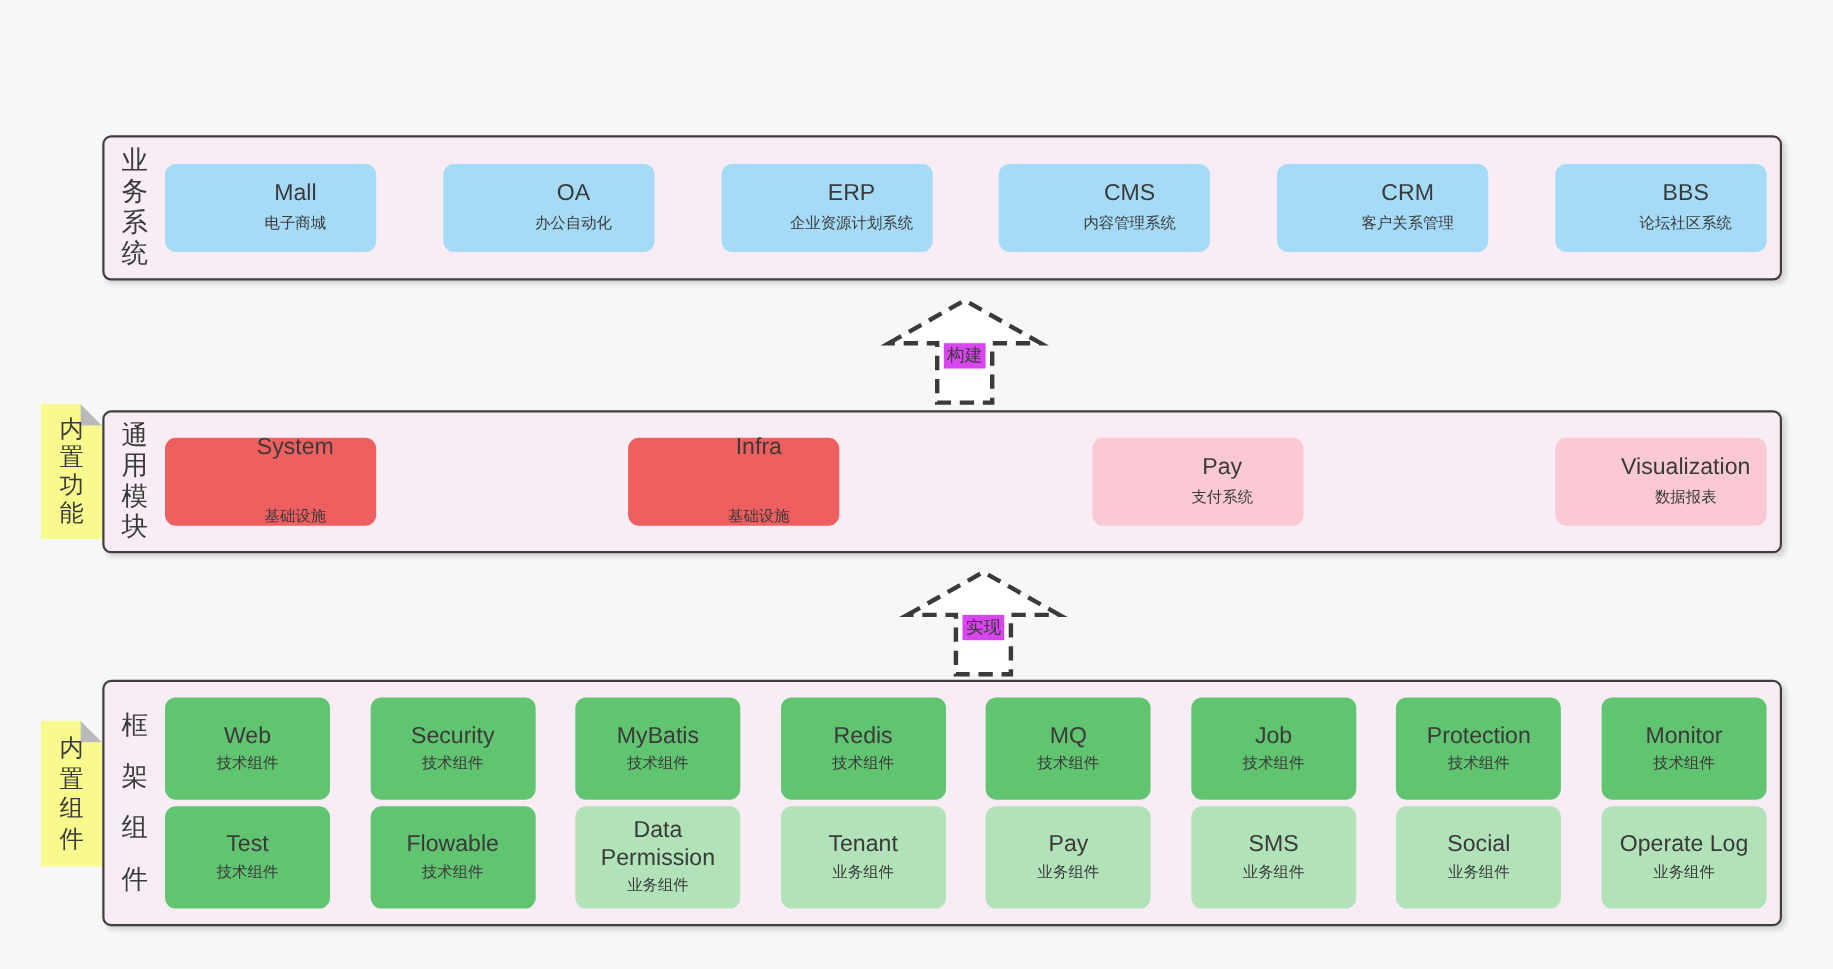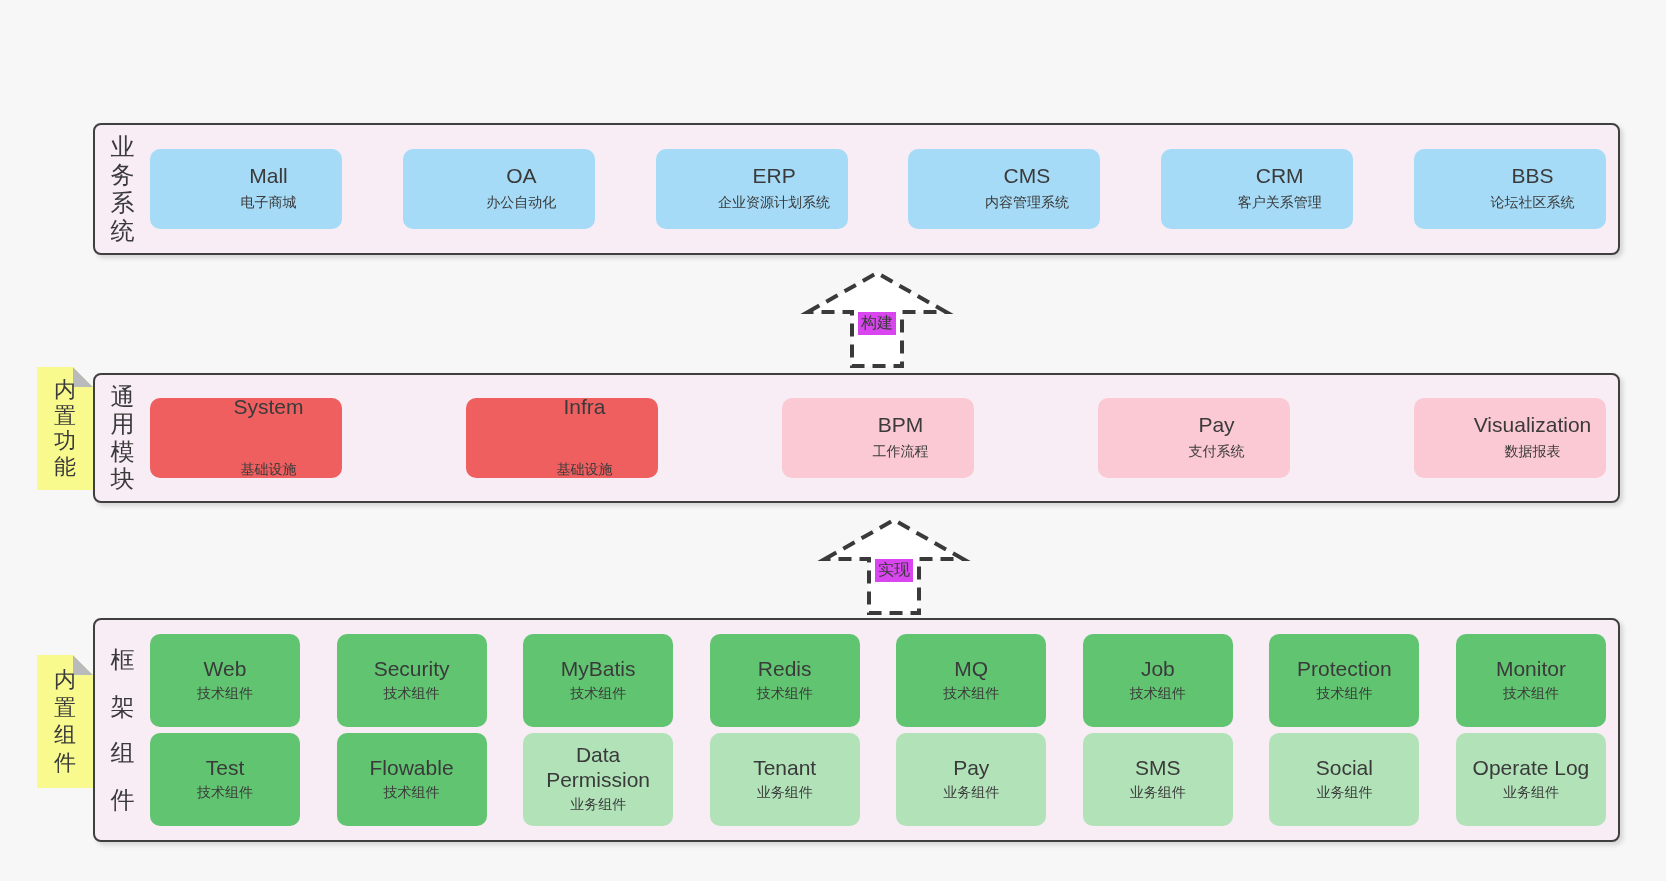--- a/index.html
+++ b/index.html
@@ -152,24 +152,20 @@
         <div class="row">
           <div class="box box-red">
             <div class="box-title">System</div>
             <div class="box-subtitle">基础设施</div>
           </div>
           <div class="box box-red">
             <div class="box-title">Infra</div>
             <div class="box-subtitle">基础设施</div>
           </div>
           <div class="box box-pink">
-            <div class="box-title">BPM</div>
-            <div class="box-subtitle">工作流程</div>
-          </div>
-          <div class="box box-pink">
             <div class="box-title">Pay</div>
             <div class="box-subtitle">支付系统</div>
           </div>
           <div class="box box-pink">
             <div class="box-title">Visualization</div>
             <div class="box-subtitle">数据报表</div>
           </div>
         </div>
       </div>
   </section>

